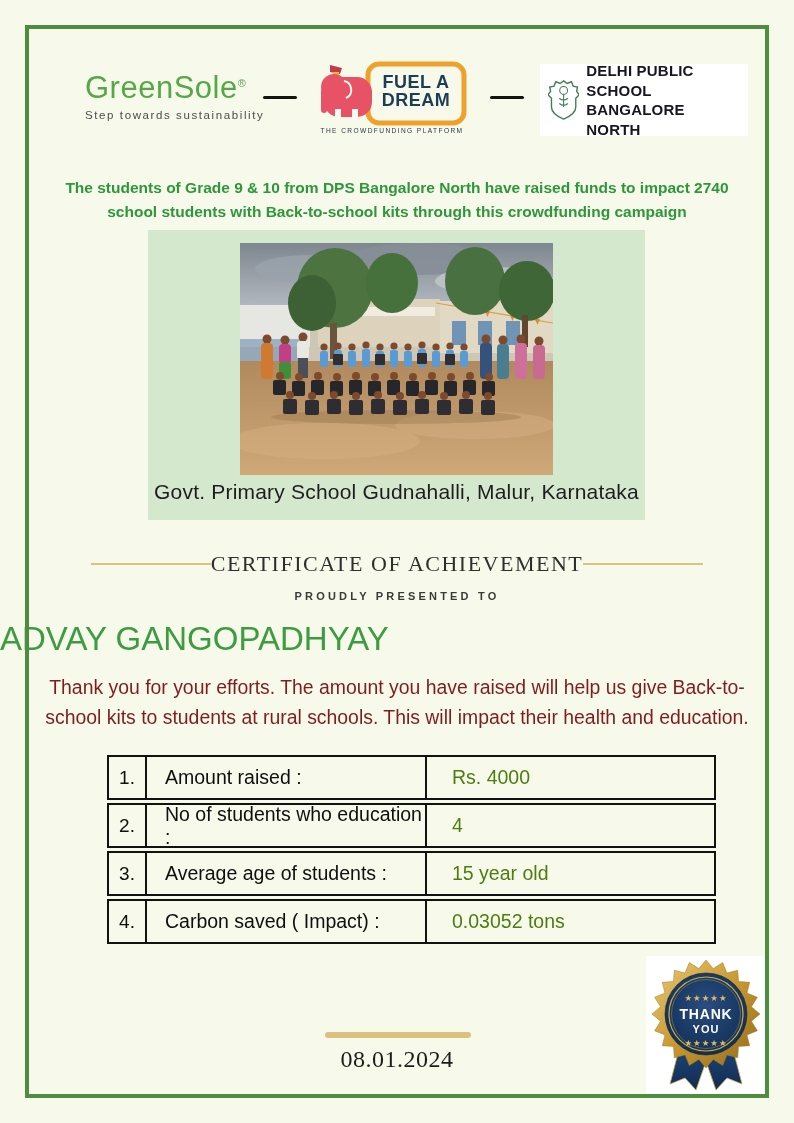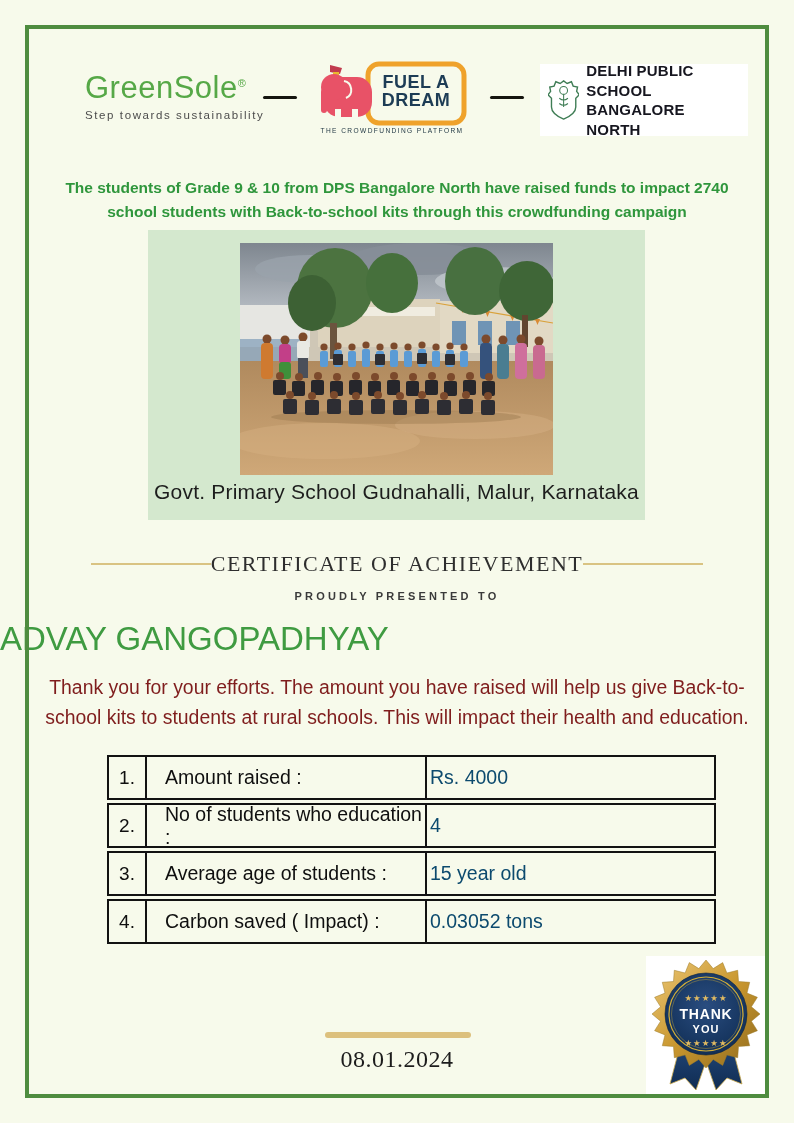--- a/index.html
+++ b/index.html
@@ -40,21 +40,21 @@
   .message { position:absolute; left:36px; top:672px; width:722px; text-align:center;
              font-size:19.4px; line-height:1.55; color:#7f1d1d; }
 
   
   .stats { position:absolute; left:107px; top:755px; width:609px; z-index:2; }
   .srow { display:flex; height:45px; border:2px solid #121212; margin-bottom:3px; background:transparent; }
   .snum { width:38px; border-right:2px solid #121212; display:flex; align-items:center; justify-content:center;
           font-size:19px; color:#0f0f0f; }
   .slabel { width:280px; border-right:2px solid #121212; display:flex; align-items:center; padding-left:18px;
             font-size:19.5px; color:#0f0f0f; }
-  .svalue { flex:1; display:flex; align-items:center; padding-left:3px; font-size:19.5px; color:#0c4a6e; }
+  .svalue { flex:1; display:flex; align-items:center; padding-left:25px; font-size:19.5px; color:#4d7c0f; }
 
   
   .gold-bar { position:absolute; left:325px; top:1032px; width:146px; height:6px; border-radius:3px; background:#dcc07d; }
   .date { position:absolute; left:0; top:1046px; width:100%; text-align:center;
           font-family:"Liberation Serif", serif; font-size:24px; color:#1c1c1c; letter-spacing:.5px; }
 
   
   .badge-bg { position:absolute; left:646px; top:956px; width:119px; height:138px; background:#ffffff; z-index:1; }
   .badge { position:absolute; left:648px; top:958px; z-index:2; }
 </style>

